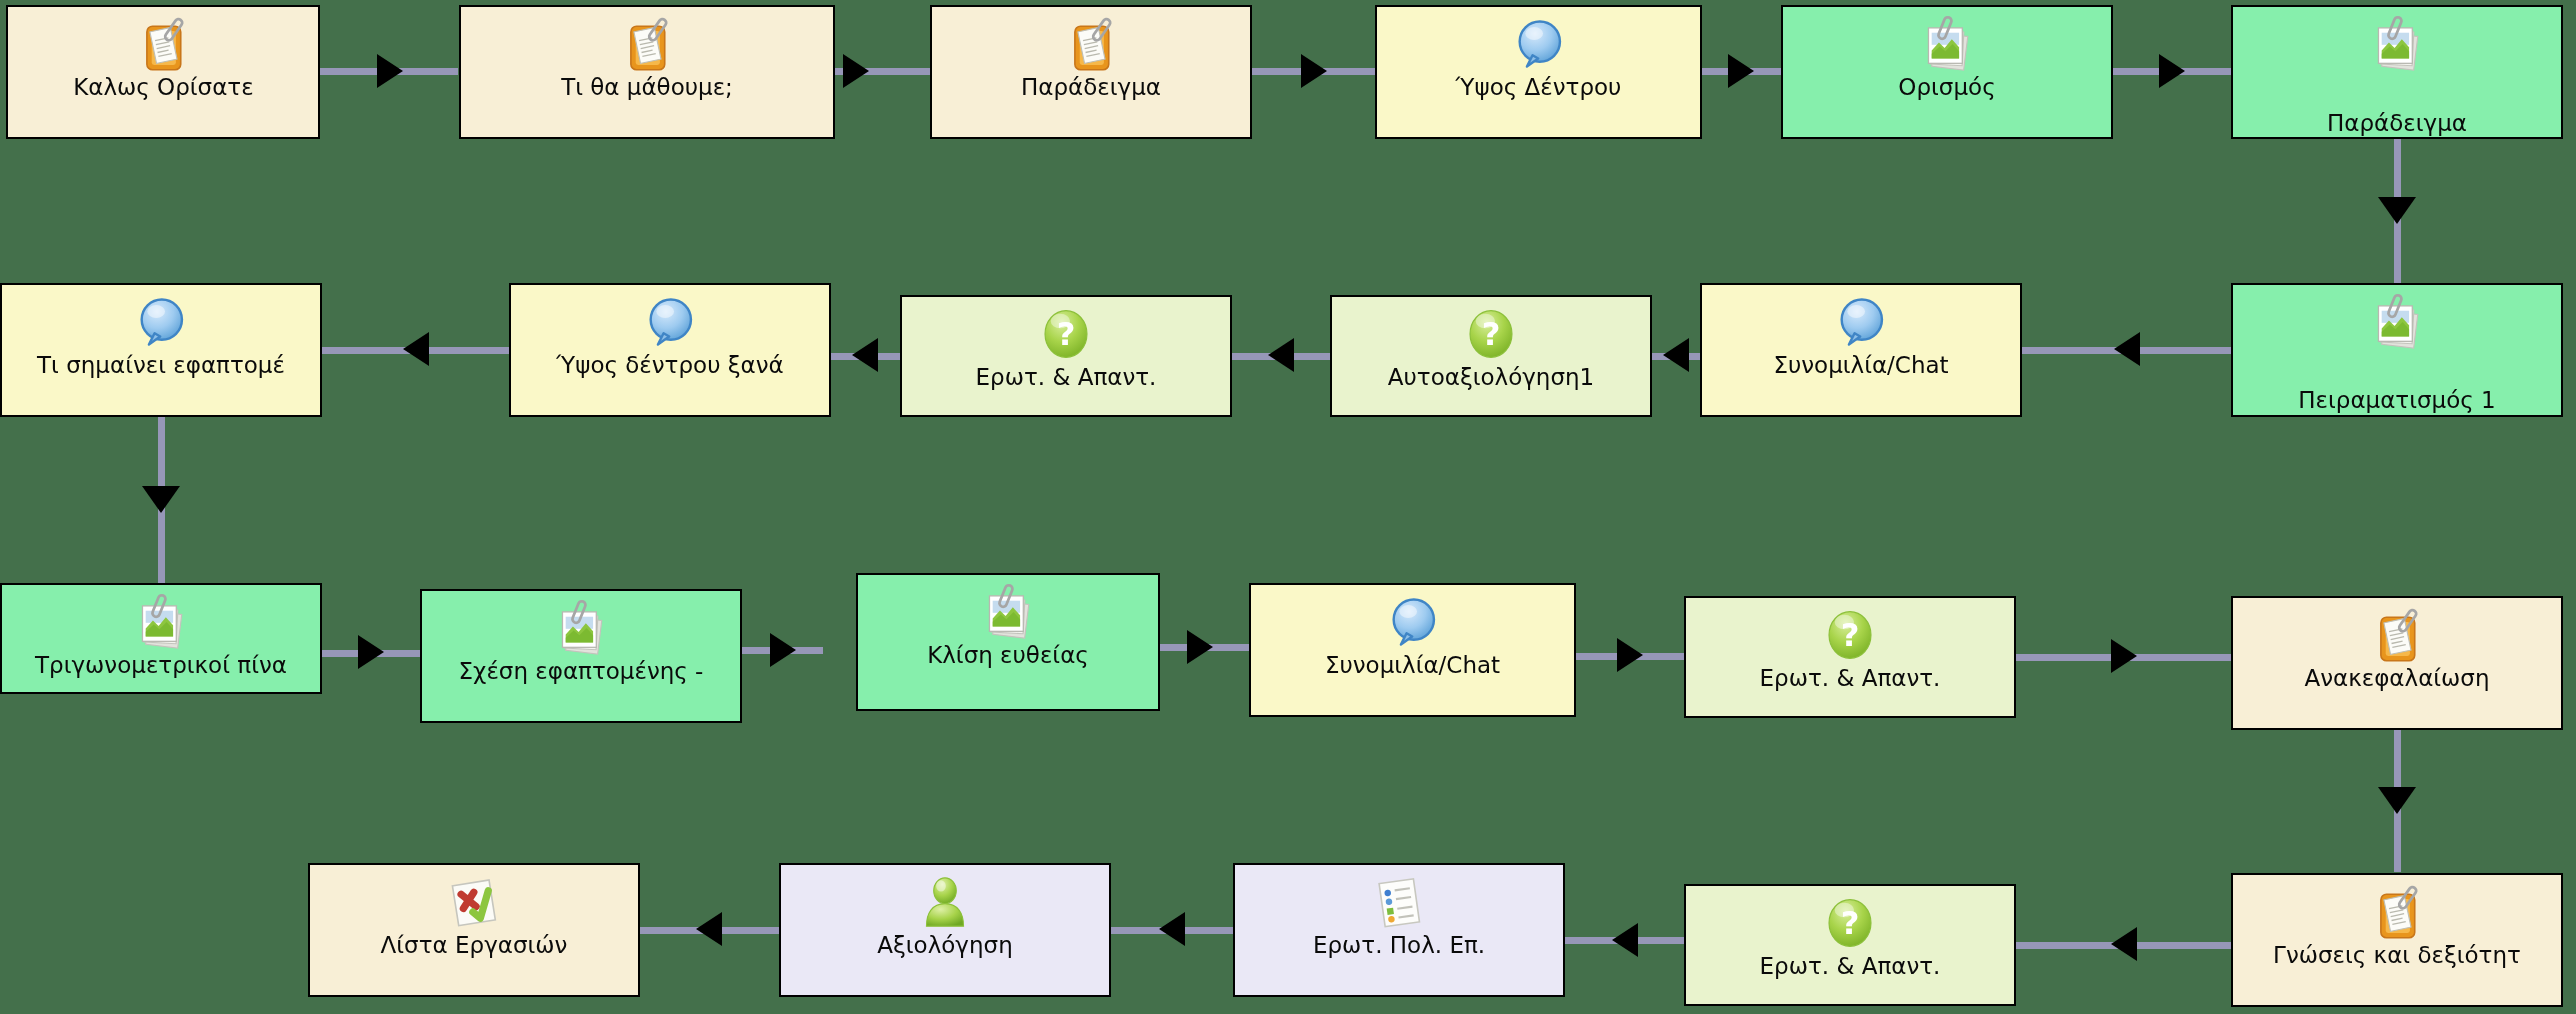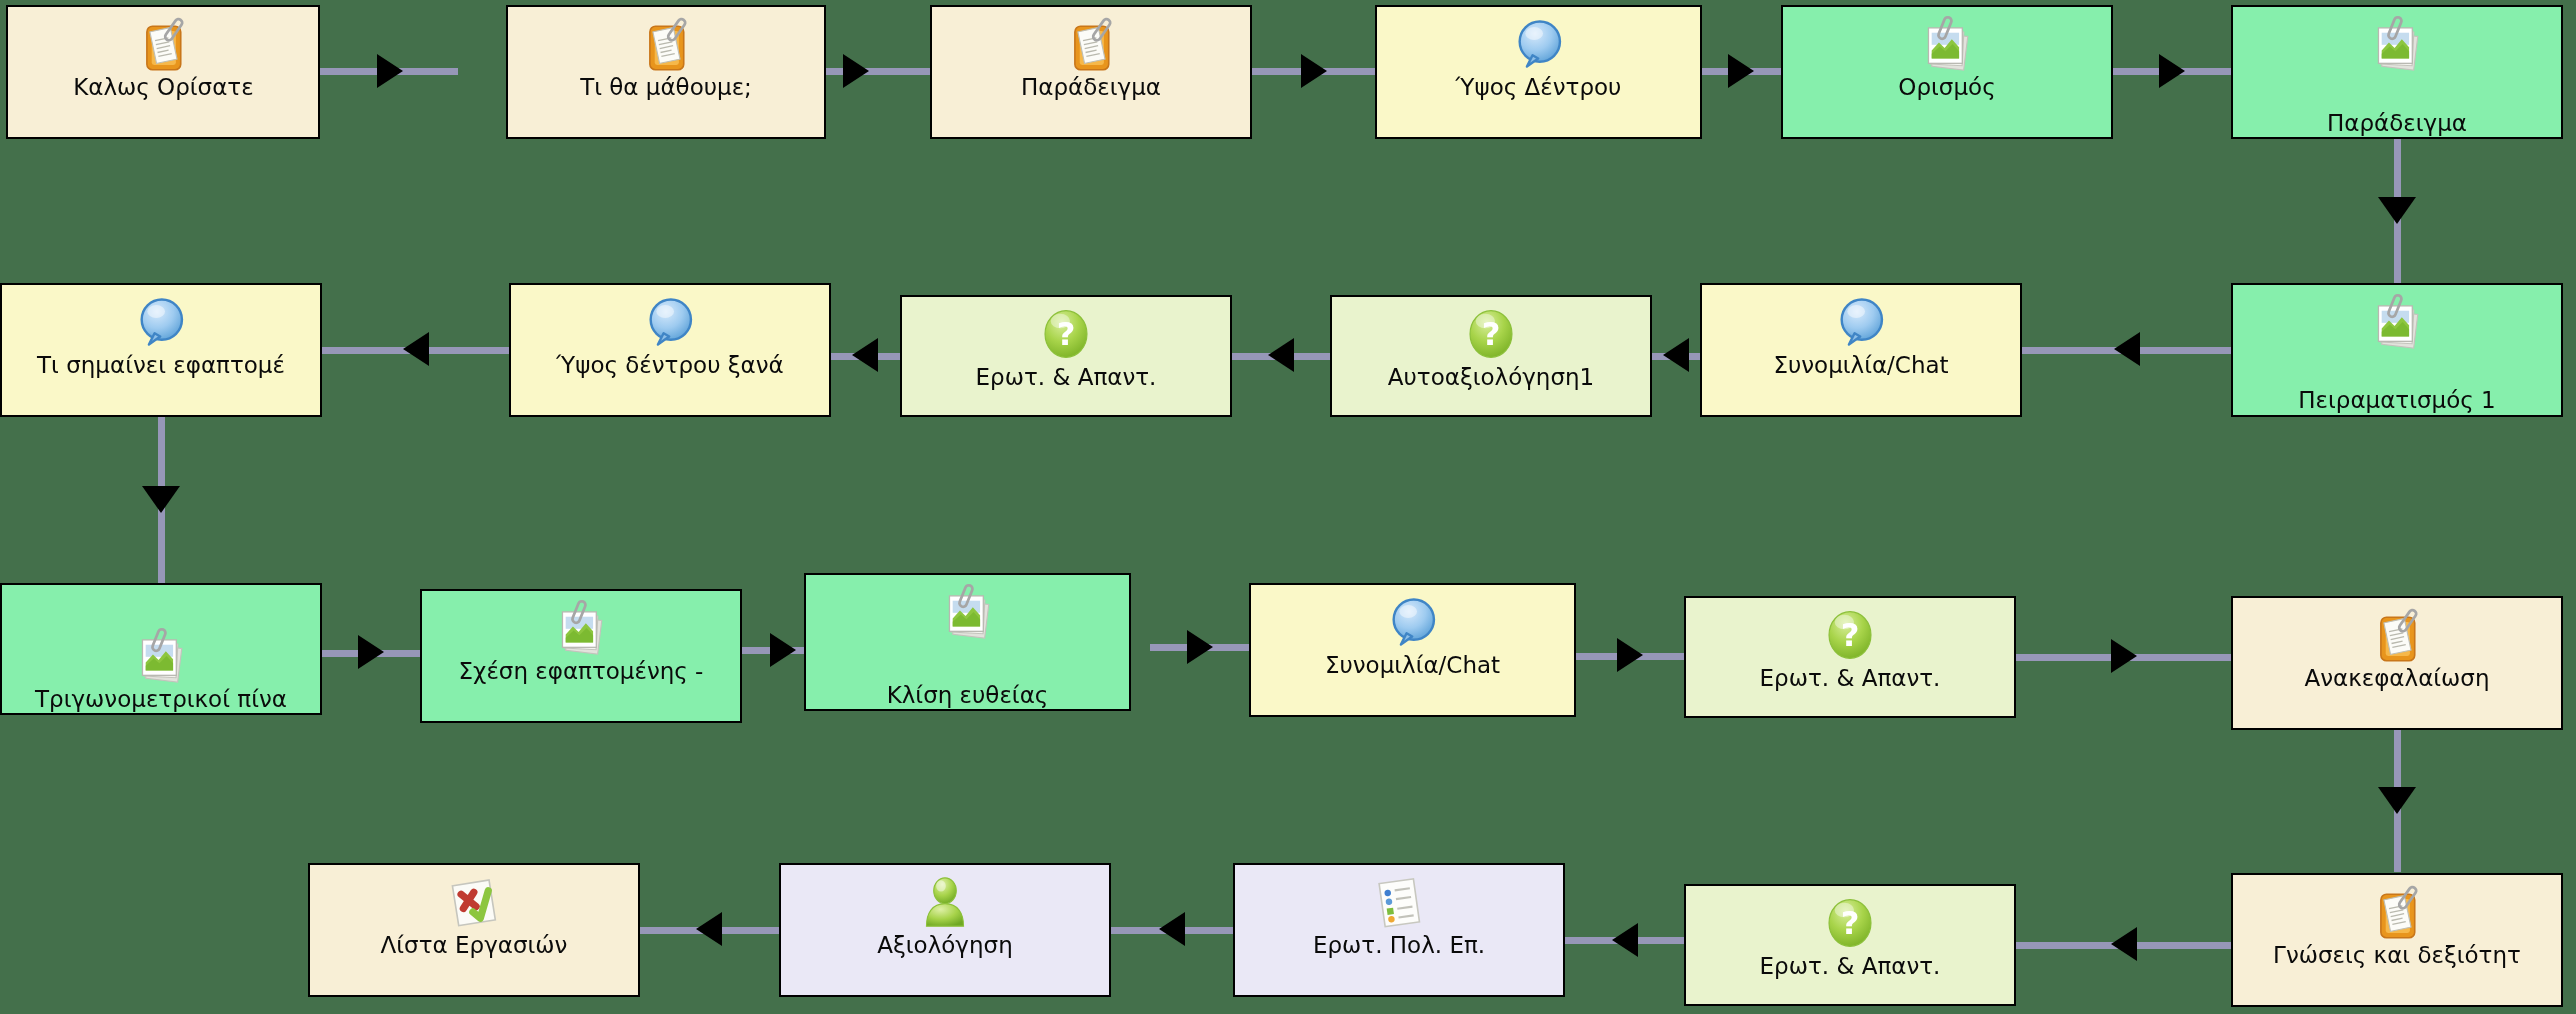--- a/index.html
+++ b/index.html
@@ -158,21 +158,21 @@
             <line x1="28" y1="45" x2="42" y2="45"></line>
           <line x1="28" y1="50" x2="45" y2="50"></line>
         </g>
       </g>
       <g transform="rotate(35 46 22)">
         <rect x="42" y="2" width="9" height="30" rx="4.5" fill="none" stroke="#a6a6a6" stroke-width="3.4"></rect>
       </g>
       </svg>
       <div class="lbl">Καλως Ορίσατε</div>
     </div>
-    <div class="node t-doc" style="left: 459px; top: 4.8px; width: 320px; height: 134px; margin-left: 47px;">
+    <div class="node t-doc" style="left: 459px; top: 4.8px; width: 376px; height: 134px;">
       <svg class="ico" viewBox="0 0 72 72" xmlns="http://www.w3.org/2000/svg">
       <rect x="16" y="14" width="42" height="54" rx="7" fill="#e8951d" stroke="#c8761a" stroke-width="2"></rect>
       <rect x="22" y="20" width="30" height="42" rx="3" fill="#f6b84a"></rect>
       <g transform="rotate(-12 36 40)">
         <rect x="24" y="18" width="26" height="40" fill="#fcfcf8" stroke="#bfbfb5" stroke-width="1.4"></rect>
         <g stroke="#b9b9ae" stroke-width="1.6">
           <line x1="28" y1="30" x2="45" y2="30"></line>
             <line x1="28" y1="35" x2="45" y2="35"></line>
           <line x1="28" y1="40" x2="45" y2="40"></line>
             <line x1="28" y1="45" x2="42" y2="45"></line>
@@ -342,21 +342,21 @@
           <stop offset="55%" stop-color="#9ecbf0"></stop>
           <stop offset="100%" stop-color="#5ea2d8"></stop>
         </radialGradient>
       </defs>
       <ellipse cx="37" cy="33" rx="25" ry="25" fill="url(#bubgrad)" stroke="#3f85c6" stroke-width="3"></ellipse>
       <path d="M28 50 L21 64 L35 54 Z" fill="#8dbfe8" stroke="#3f85c6" stroke-width="3" stroke-linejoin="round"></path>
       <ellipse cx="30" cy="23" rx="11" ry="8" fill="#ffffff" opacity="0.45"></ellipse>
       </svg>
       <div class="lbl">Τι σημαίνει εφαπτομέ</div>
     </div>
-    <div class="node t-img" style="left: 0px; top: 583px; width: 322px; height: 132px; justify-content: flex-end;">
+    <div class="node t-img" style="left: 0px; top: 583px; width: 322px; height: 111px;">
       <svg class="ico" viewBox="0 0 72 72" xmlns="http://www.w3.org/2000/svg">
       <g transform="rotate(7 38 40)">
         <rect x="20" y="24" width="40" height="42" fill="#e2e2dc" stroke="#c3c3bc" stroke-width="1.4"></rect>
       </g>
       <g transform="rotate(3 36 38)">
         <rect x="16" y="20" width="40" height="42" fill="#f3f3ee" stroke="#c3c3bc" stroke-width="1.4"></rect>
       </g>
       <rect x="13" y="16" width="42" height="44" fill="#ffffff" stroke="#b8b8b1" stroke-width="1.6"></rect>
       <rect x="17" y="22" width="34" height="15" fill="#c5dcef"></rect>
       <path d="M17 44 L26 34 L33 41 L42 30 L51 40 L51 54 L17 54 Z" fill="#8dc63f"></path>
@@ -378,21 +378,21 @@
       <rect x="13" y="16" width="42" height="44" fill="#ffffff" stroke="#b8b8b1" stroke-width="1.6"></rect>
       <rect x="17" y="22" width="34" height="15" fill="#c5dcef"></rect>
       <path d="M17 44 L26 34 L33 41 L42 30 L51 40 L51 54 L17 54 Z" fill="#8dc63f"></path>
       <path d="M17 48 L27 39 L34 45 L43 36 L51 45 L51 54 L17 54 Z" fill="#77b52e" opacity="0.75"></path>
       <g transform="rotate(22 33 16)">
         <rect x="29" y="2" width="9" height="28" rx="4.5" fill="none" stroke="#a6a6a6" stroke-width="3.4"></rect>
       </g>
       </svg>
       <div class="lbl">Σχέση εφαπτομένης -</div>
     </div>
-    <div class="node t-img" style="left: 804px; top: 573px; width: 327px; height: 138px; justify-content: space-between;">
+    <div class="node t-img" style="left: 856px; top: 573px; width: 304px; height: 138px;">
       <svg class="ico" viewBox="0 0 72 72" xmlns="http://www.w3.org/2000/svg">
       <g transform="rotate(7 38 40)">
         <rect x="20" y="24" width="40" height="42" fill="#e2e2dc" stroke="#c3c3bc" stroke-width="1.4"></rect>
       </g>
       <g transform="rotate(3 36 38)">
         <rect x="16" y="20" width="40" height="42" fill="#f3f3ee" stroke="#c3c3bc" stroke-width="1.4"></rect>
       </g>
       <rect x="13" y="16" width="42" height="44" fill="#ffffff" stroke="#b8b8b1" stroke-width="1.6"></rect>
       <rect x="17" y="22" width="34" height="15" fill="#c5dcef"></rect>
       <path d="M17 44 L26 34 L33 41 L42 30 L51 40 L51 54 L17 54 Z" fill="#8dc63f"></path>

